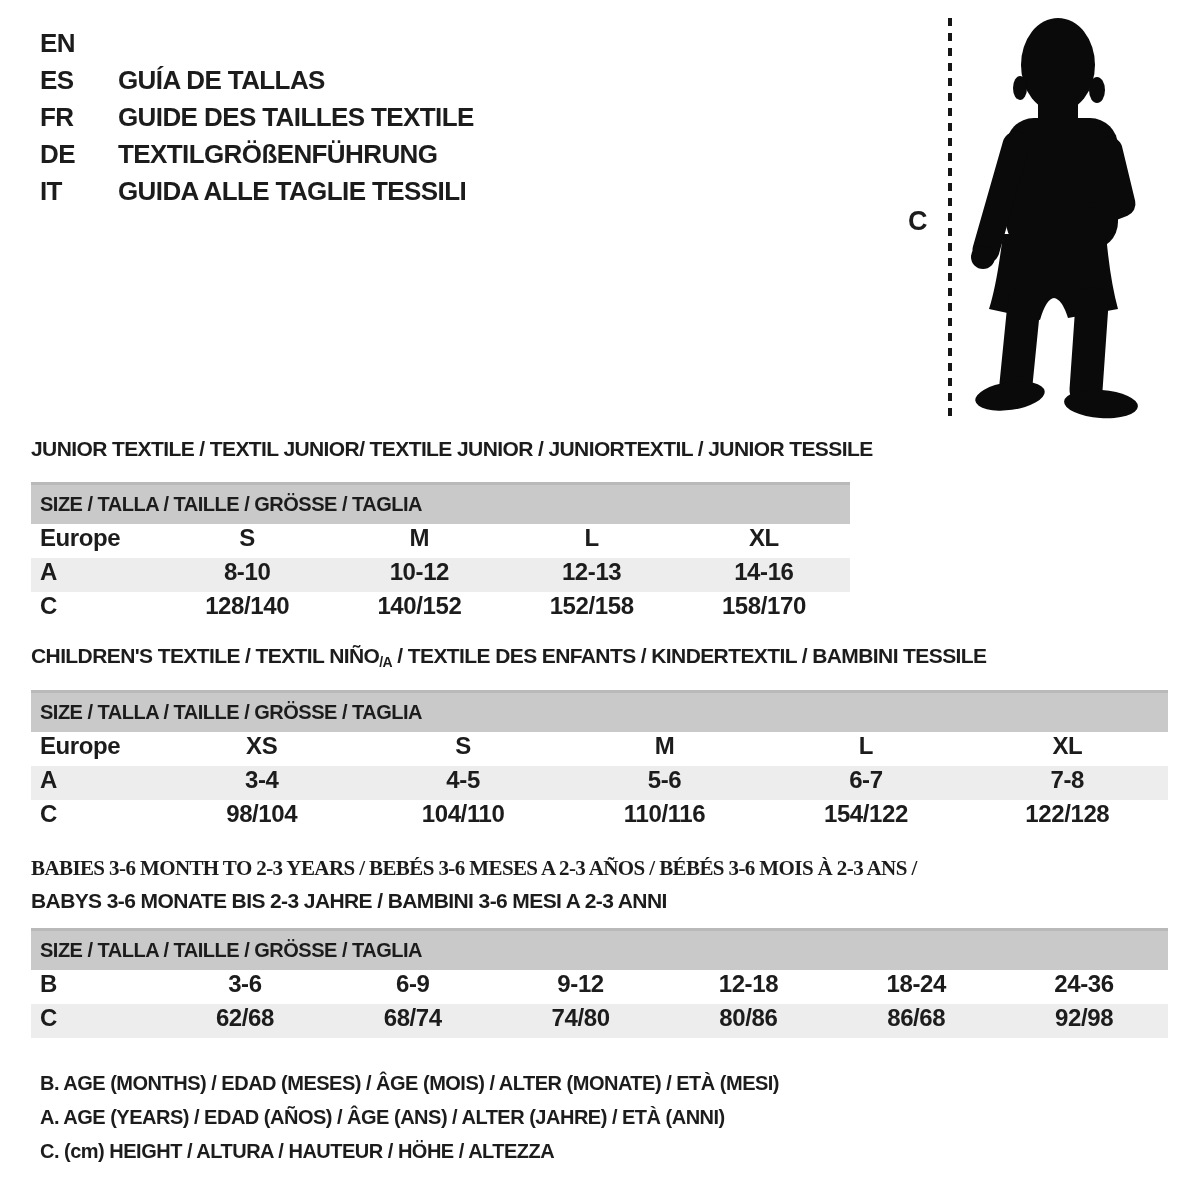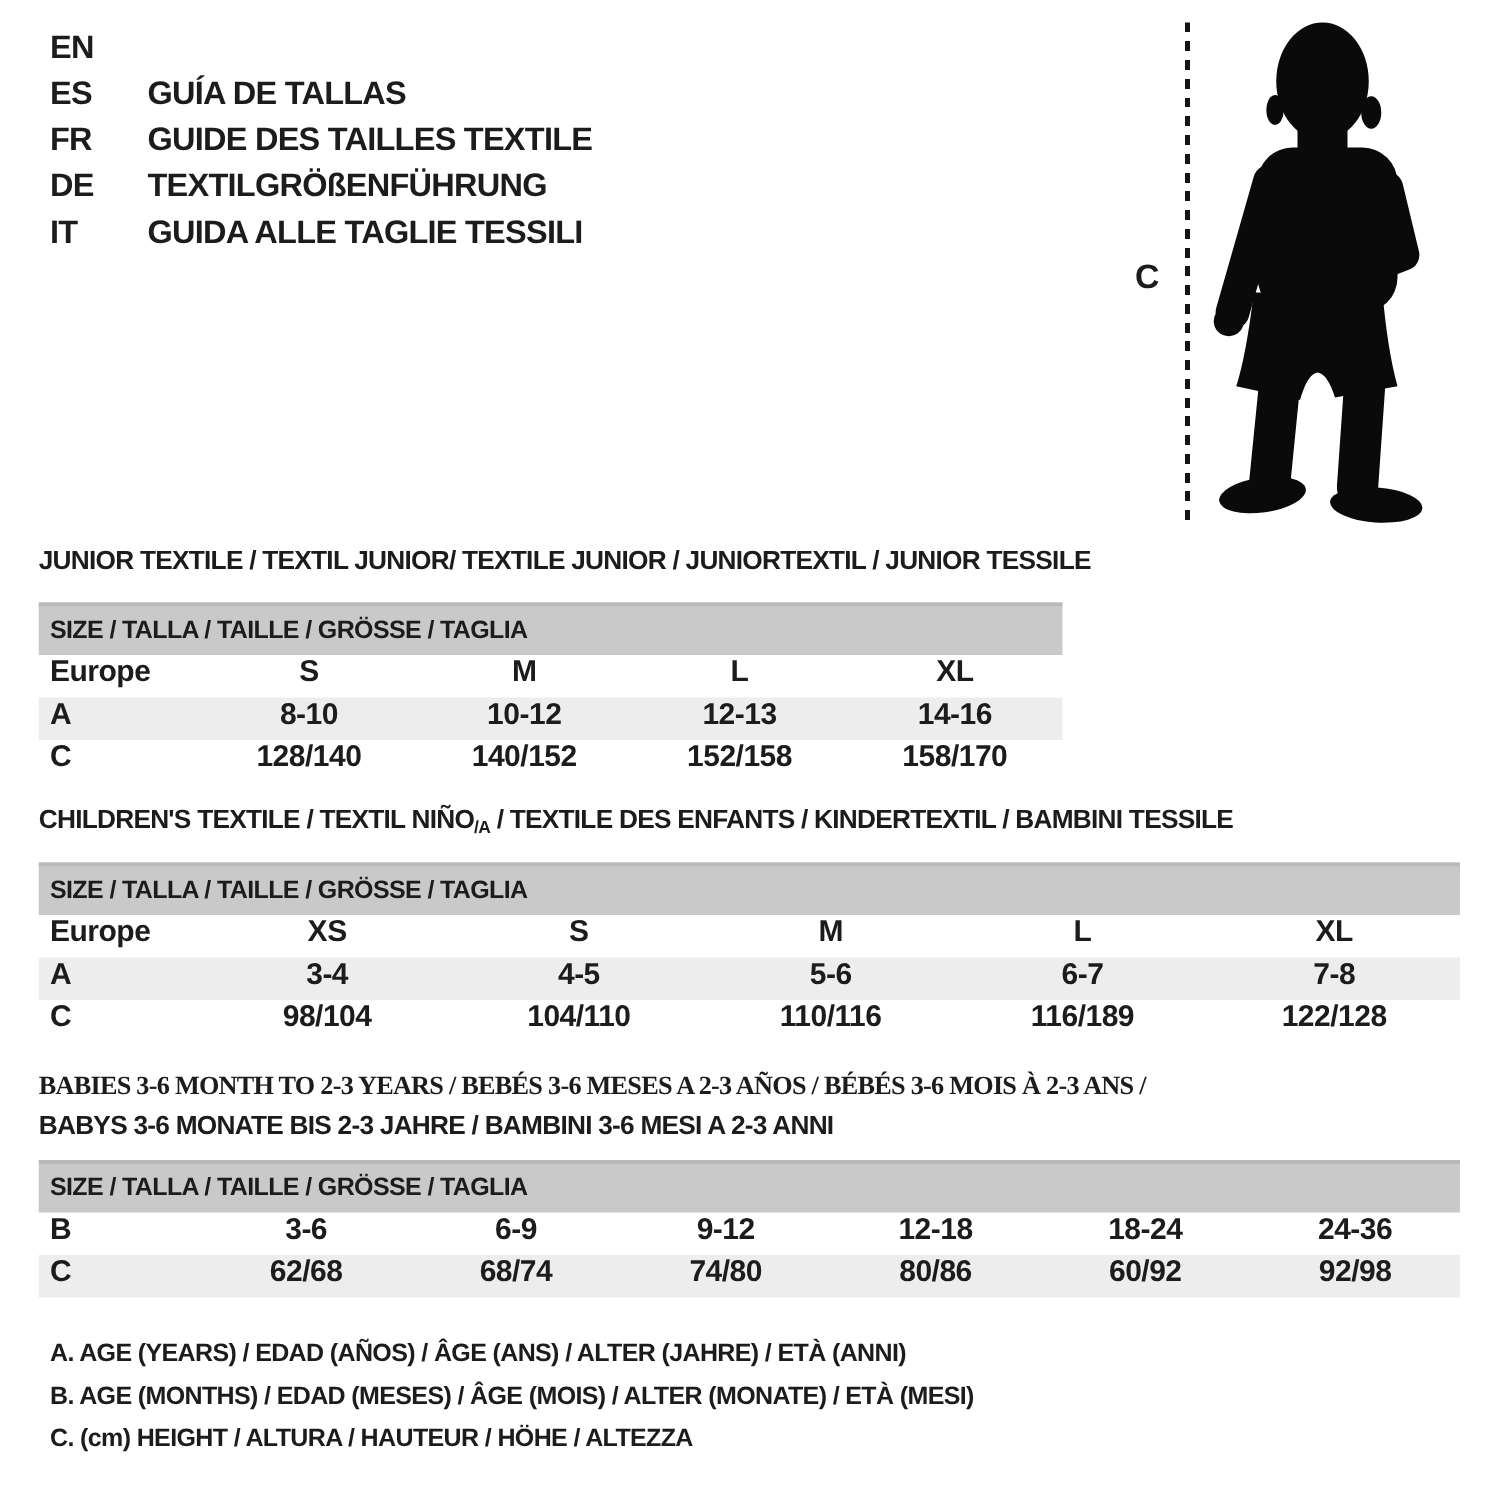--- a/index.html
+++ b/index.html
@@ -6,21 +6,21 @@
   html,body { width:1200px; height:1200px; background:#ffffff; }
   body {
     position:relative;
     font-family:"Liberation Sans", sans-serif;
     font-weight:bold;
     color:#1c1c1c;
     overflow:hidden;
   }
   
   .langs { position:absolute; left:40px; top:22px; }
-  .lang-row { display:flex; height:37px; align-items:flex-start; font-size:26px; letter-spacing:-0.6px; }
+  .lang-row { display:flex; height:37px; align-items:flex-end; font-size:26px; letter-spacing:-0.6px; }
   .lang-code { width:78px; }
   .lang-title { white-space:nowrap; }
 
   
   .figure-c-label { position:absolute; left:908px; top:206px; font-size:27px; }
   .measure-line {
     position:absolute; left:948px; top:18px; width:4px; height:400px;
     background:repeating-linear-gradient(to bottom, #151515 0 8px, transparent 8px 15px);
   }
   .silhouette { position:absolute; left:958px; top:12px; }
@@ -142,21 +142,21 @@
     <span class="tcell">4-5</span>
     <span class="tcell">5-6</span>
     <span class="tcell">6-7</span>
     <span class="tcell">7-8</span>
   </div>
   <div class="trow">
     <span class="tlabel">C</span>
     <span class="tcell">98/104</span>
     <span class="tcell">104/110</span>
     <span class="tcell">110/116</span>
-    <span class="tcell">116/189</span>
+    <span class="tcell">154/122</span>
     <span class="tcell">122/128</span>
   </div>
 </div>
 
 <div class="section-title" style="left:31px; top:856px;font-family:Liberation Serif, serif;">BABIES 3-6 MONTH TO 2-3 YEARS / BEBÉS 3-6 MESES A 2-3 AÑOS / BÉBÉS 3-6 MOIS À 2-3 ANS /</div>
 <div class="section-title" style="left:31px; top:889px;">BABYS 3-6 MONATE BIS 2-3 JAHRE / BAMBINI 3-6 MESI A 2-3 ANNI</div>
 <div class="size-table w-full" style="top:928px;">
   <div class="size-bar">SIZE / TALLA / TAILLE / GRÖSSE / TAGLIA</div>
   <div class="trow">
     <span class="tlabel">B</span>
@@ -166,22 +166,22 @@
     <span class="tcell">12-18</span>
     <span class="tcell">18-24</span>
     <span class="tcell">24-36</span>
   </div>
   <div class="trow alt">
     <span class="tlabel">C</span>
     <span class="tcell">62/68</span>
     <span class="tcell">68/74</span>
     <span class="tcell">74/80</span>
     <span class="tcell">80/86</span>
-    <span class="tcell">60/92</span>
+    <span class="tcell">86/68</span>
     <span class="tcell">92/98</span>
   </div>
 </div>
 
 <div class="footnotes">
+  <div class="footnote">B. AGE (MONTHS) / EDAD (MESES) / ÂGE (MOIS) / ALTER (MONATE) / ETÀ (MESI)</div>
   <div class="footnote">A. AGE (YEARS) / EDAD (AÑOS) / ÂGE (ANS) / ALTER (JAHRE) / ETÀ (ANNI)</div>
-  <div class="footnote">B. AGE (MONTHS) / EDAD (MESES) / ÂGE (MOIS) / ALTER (MONATE) / ETÀ (MESI)</div>
   <div class="footnote">C. (cm) HEIGHT / ALTURA / HAUTEUR / HÖHE / ALTEZZA</div>
 </div>
 
 </body></html>

